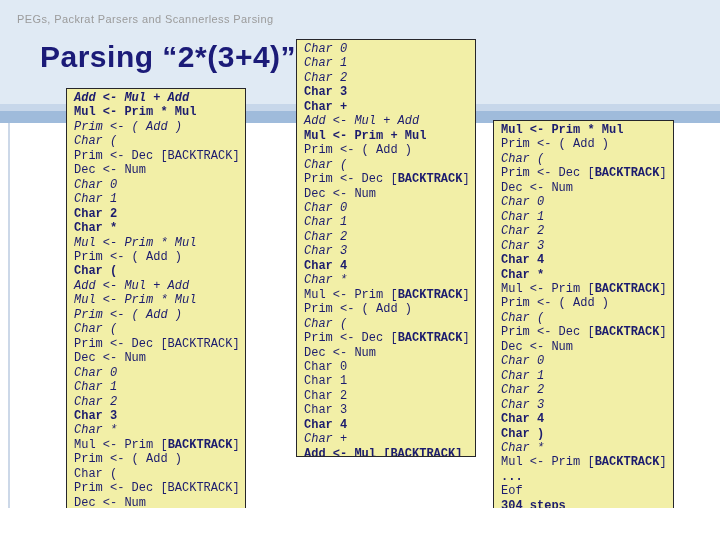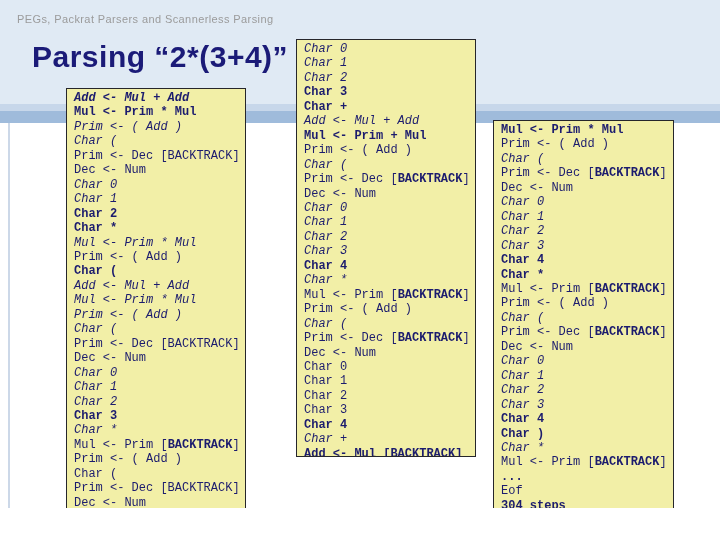--- a/index.html
+++ b/index.html
@@ -8,21 +8,21 @@
     background:#ffffff;font-family:"Liberation Sans",sans-serif;
   }
   .band{position:absolute;left:0;top:0;width:720px;height:109px;background:var(--band-bg,#e0eaf4);}
   .stripe-light{position:absolute;left:0;top:104px;width:720px;height:7px;background:var(--stripe-light,#c7d7ea);}
   .stripe-dark{position:absolute;left:0;top:111px;width:720px;height:12px;background:var(--stripe-dark,#9fbbdb);}
   .vline{position:absolute;left:8px;top:123px;width:2px;height:417px;background:#ccd8e8;}
   .breadcrumb{
     position:absolute;left:17px;top:13px;font-size:11px;color:#9b9b9b;letter-spacing:0.4px;
   }
   .title{
-    position:absolute;left:32px;top:40px;font-size:30px;font-weight:bold;
+    position:absolute;left:40px;top:40px;font-size:30px;font-weight:bold;
     color:var(--title-color,#1b1b78);letter-spacing:0.5px;white-space:nowrap;
   }
   .codebox{
     position:absolute;box-sizing:border-box;
     background:var(--box-bg,#f2efa7);
     border:1.5px solid var(--box-border,#26262b);
     font-family:Liberation Mono, monospace;
     font-size:12px;line-height:14.45px;
     color:var(--code-text,#1c1c6e);
     padding:2px 0 0 7px;white-space:pre;overflow:hidden;

